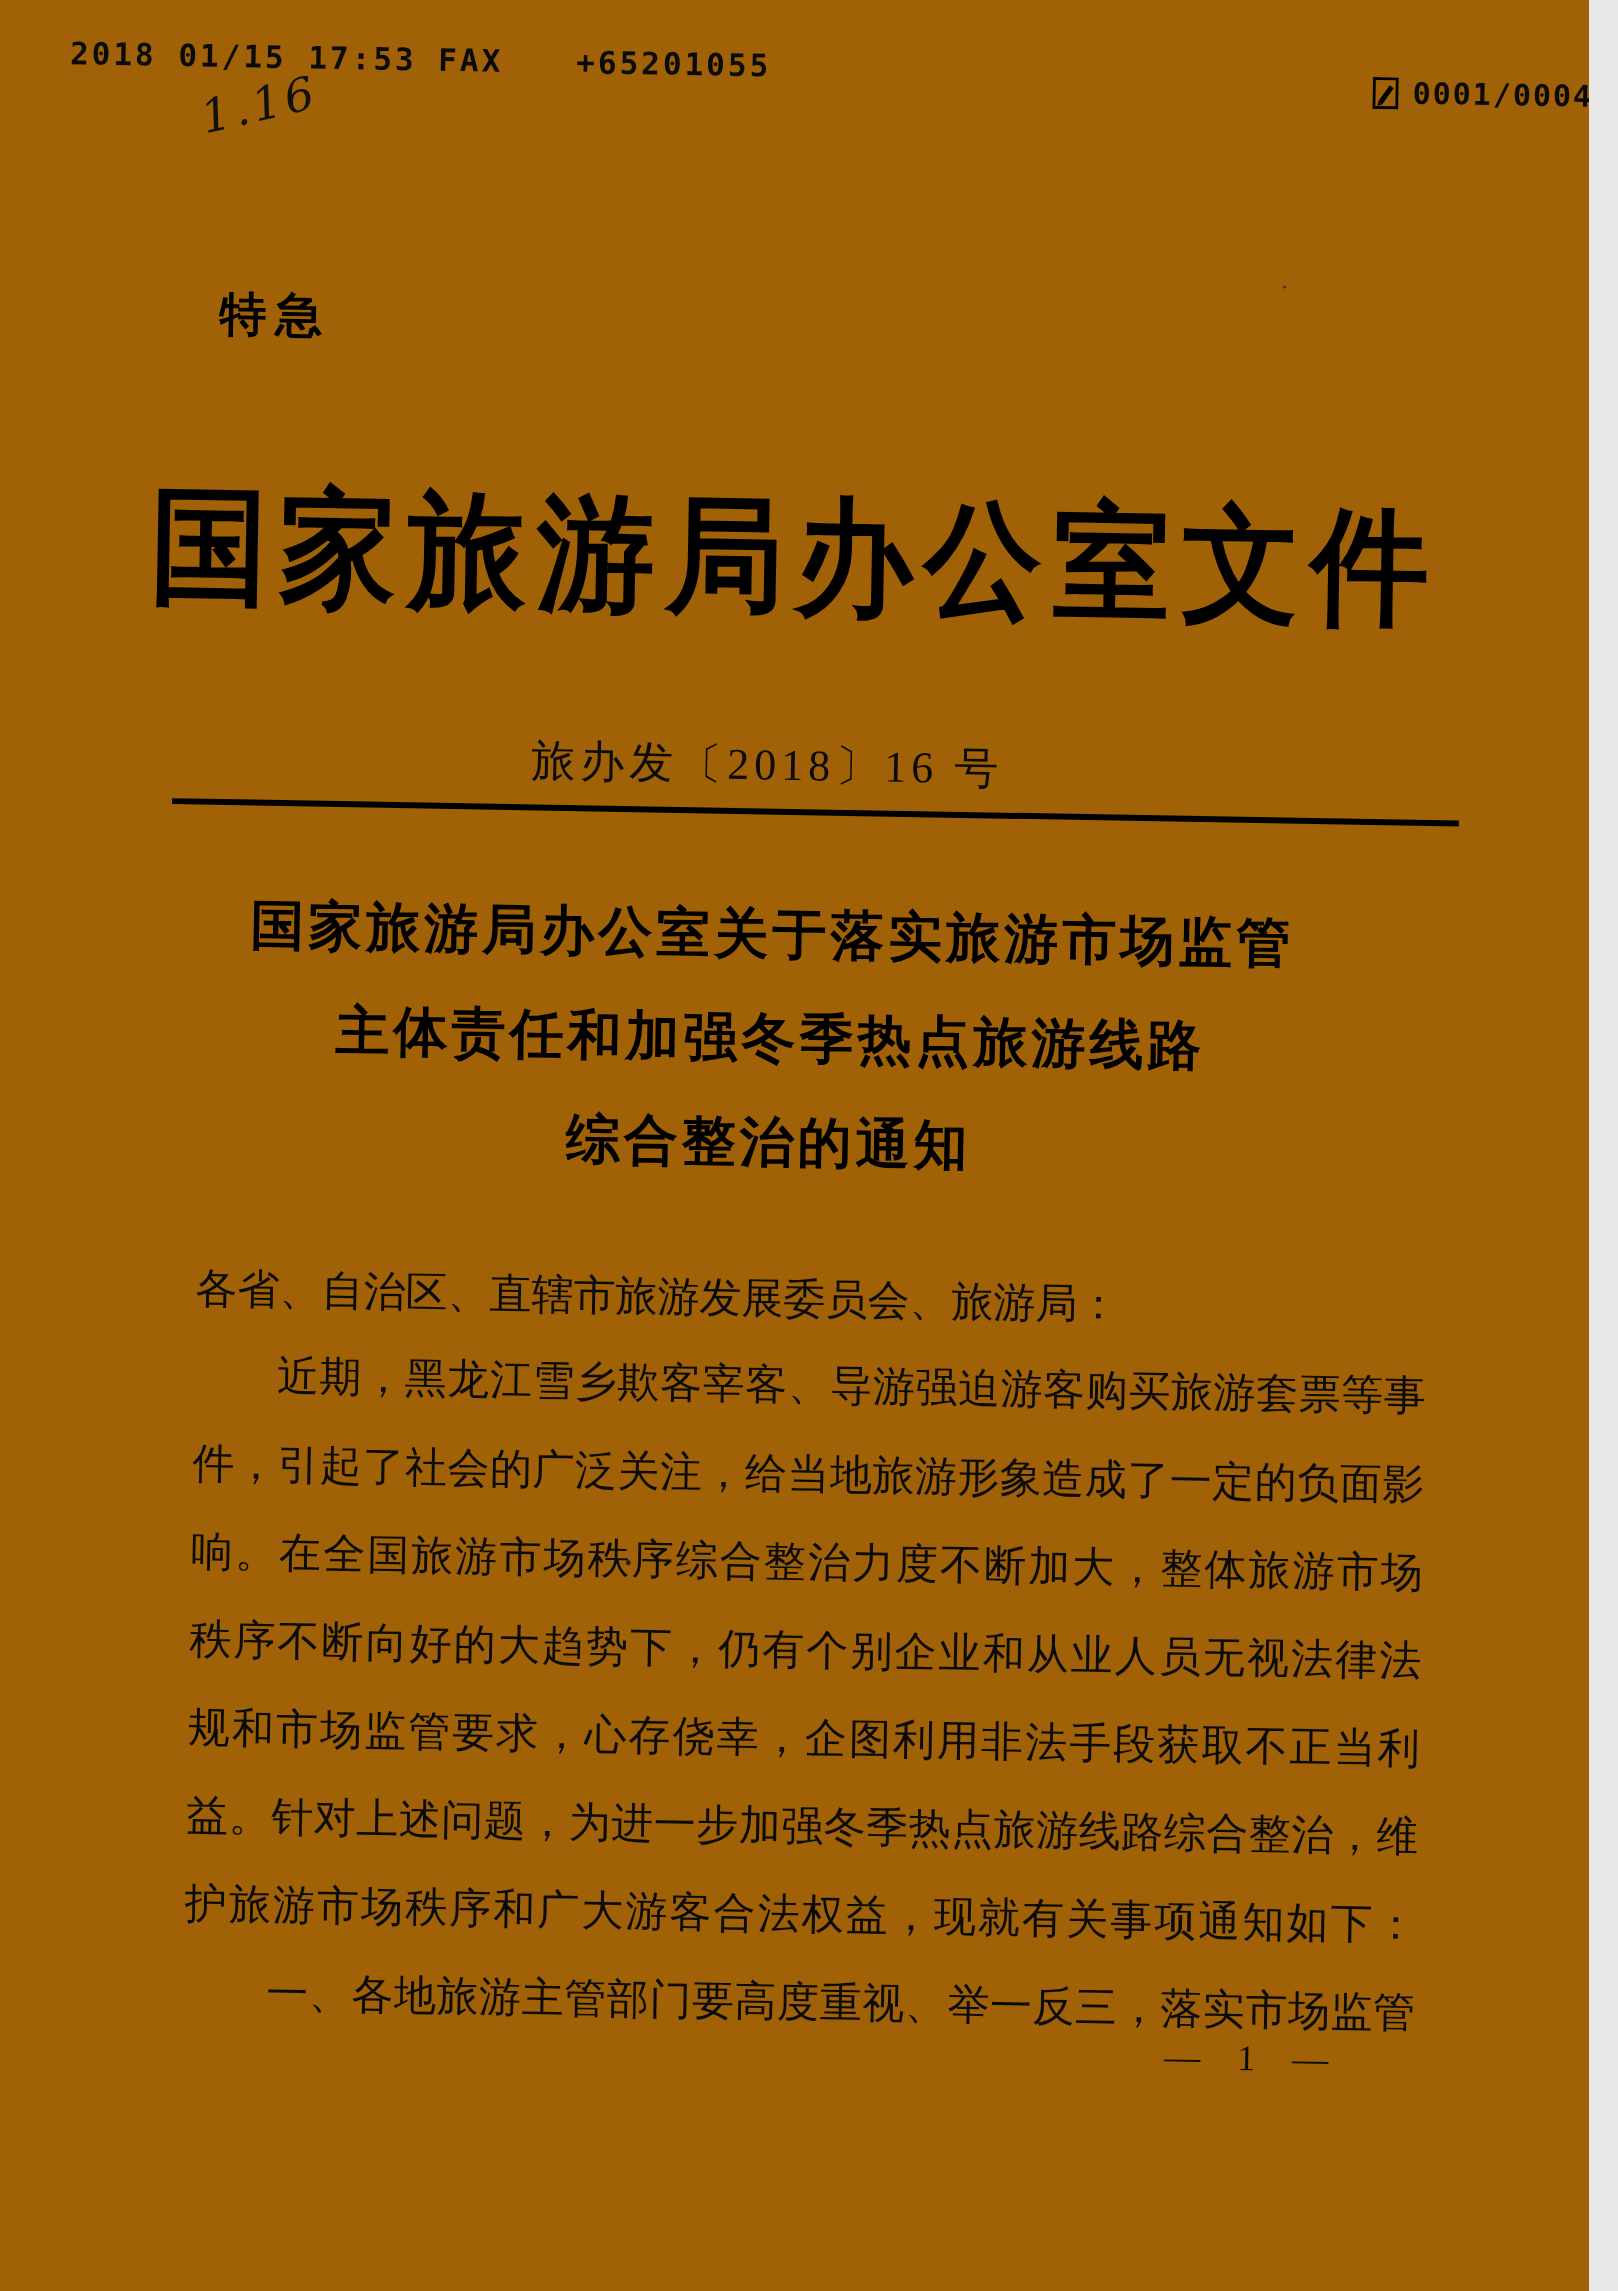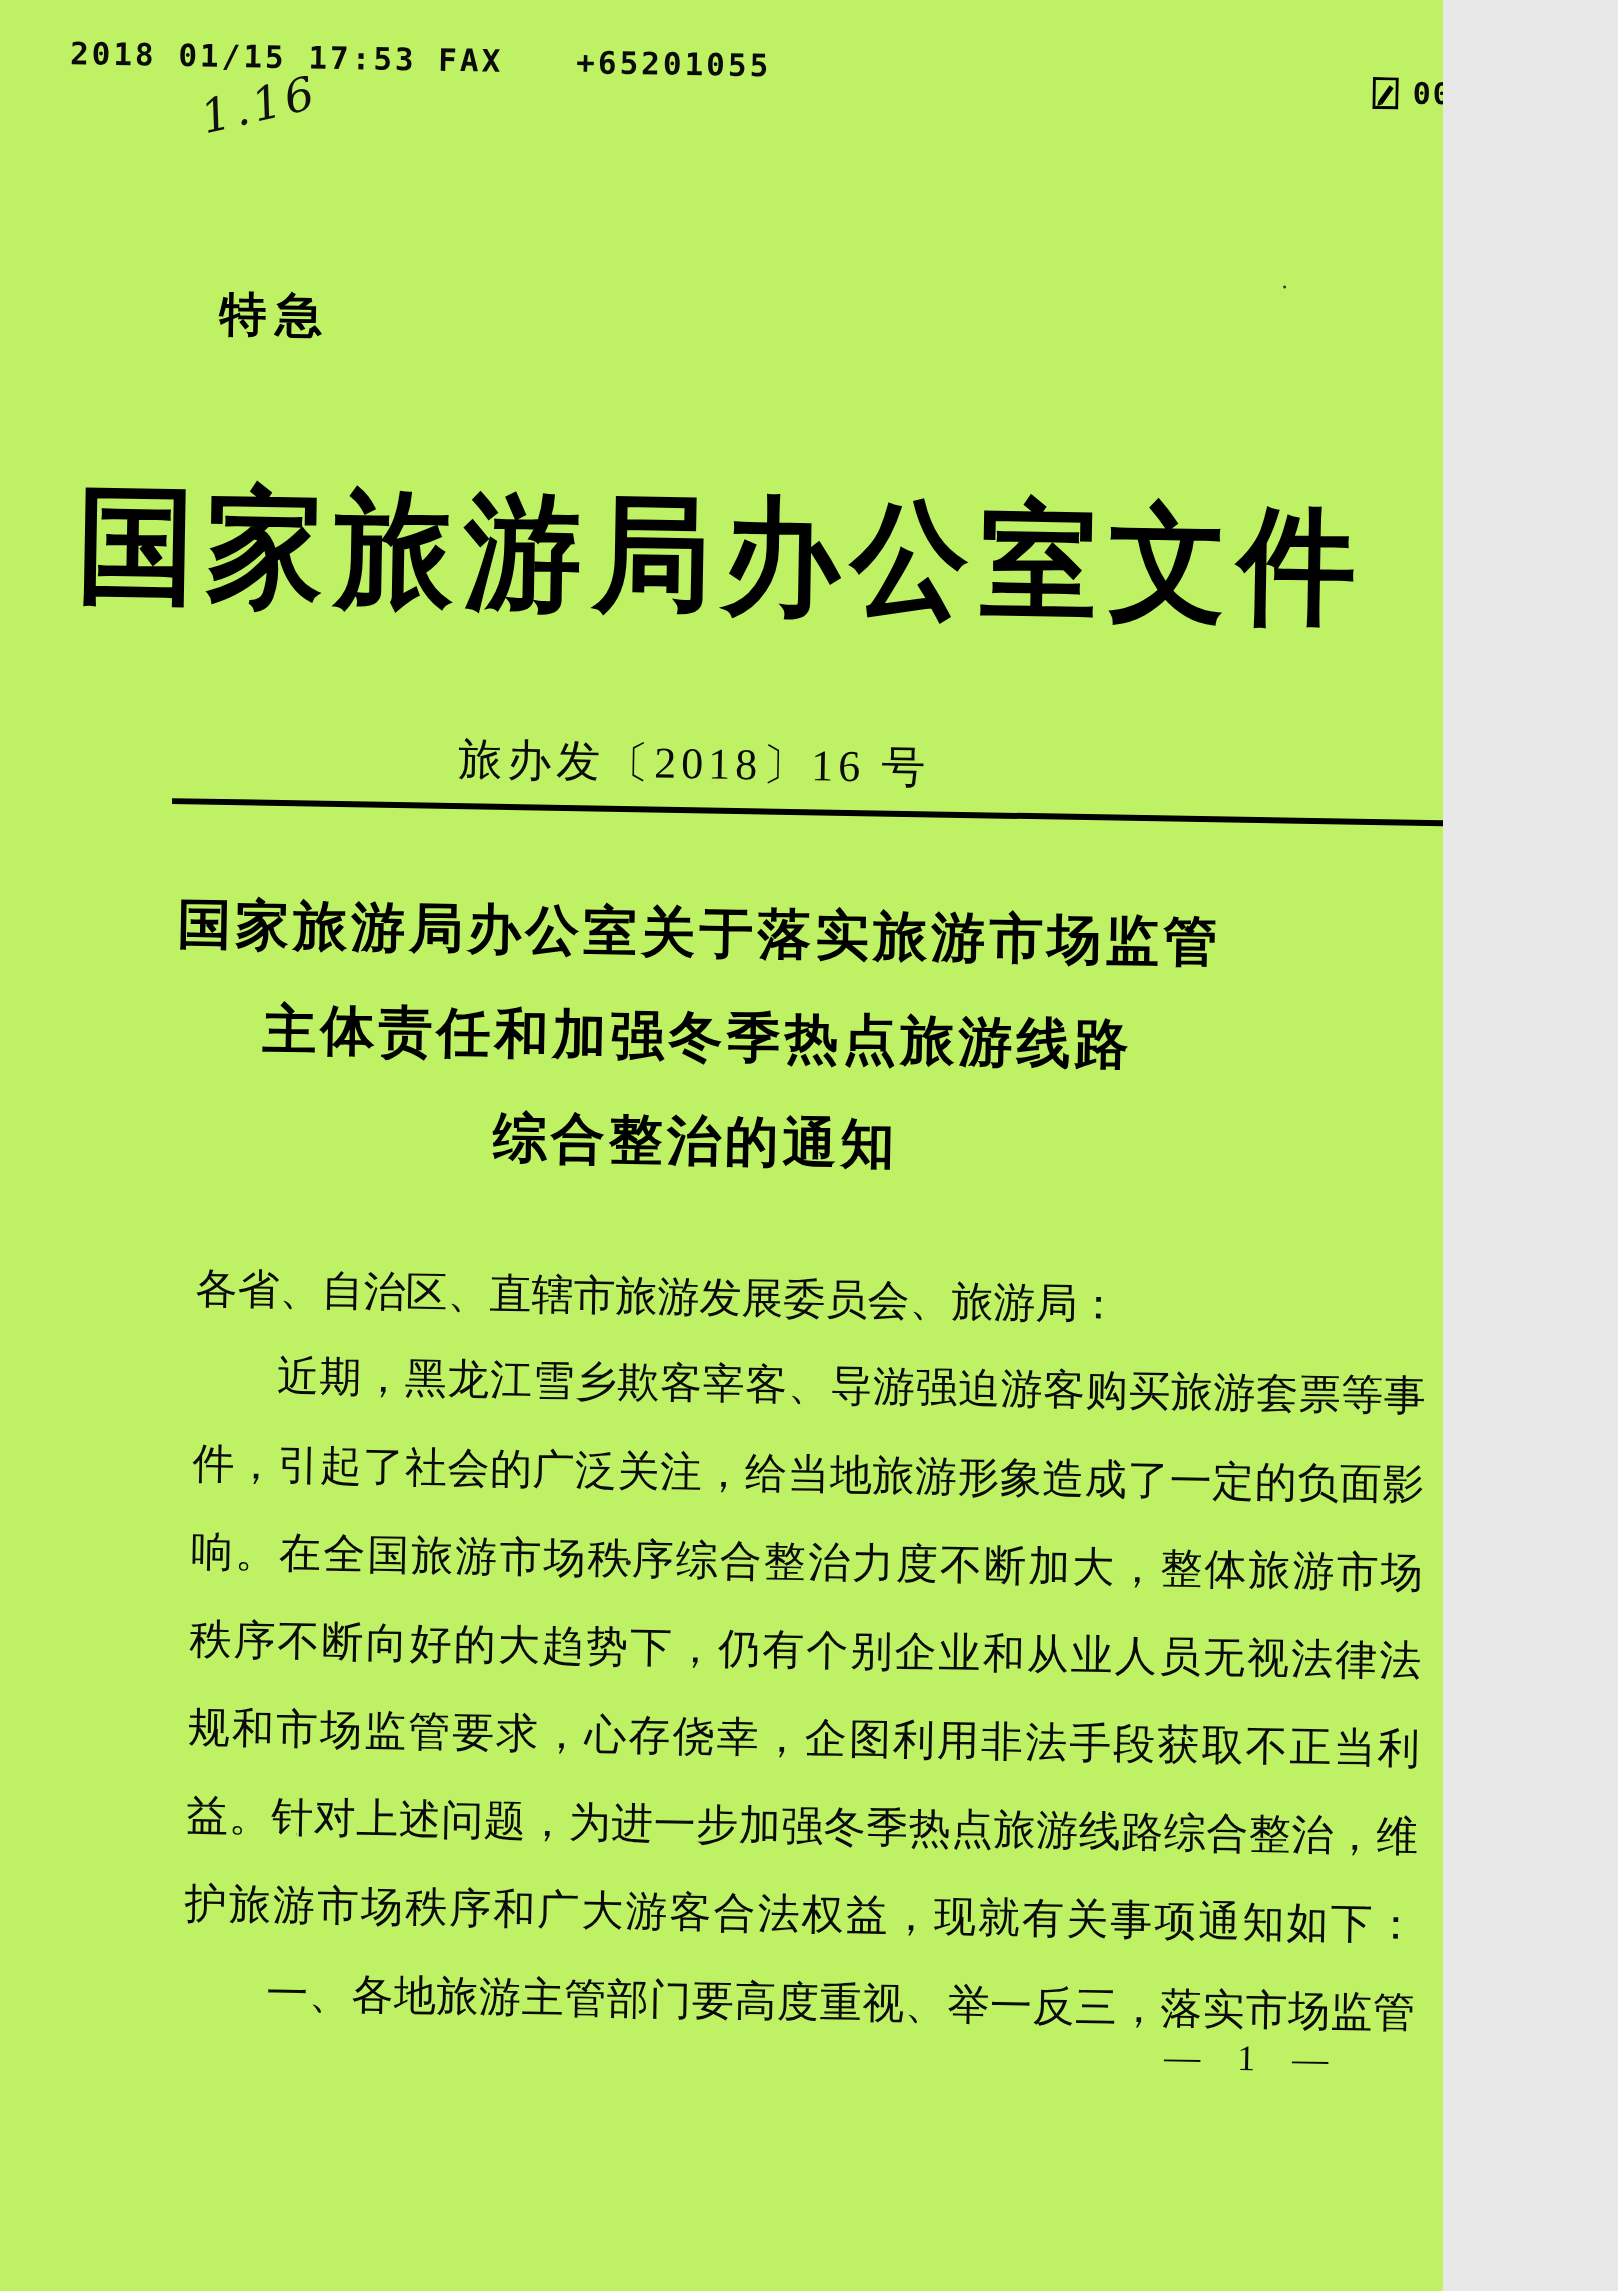--- a/index.html
+++ b/index.html
@@ -1,19 +1,19 @@
 <!DOCTYPE html>
 <html><head>
 <meta charset="utf-8">
 <style>
   html,body{margin:0;padding:0;background:#e8e8e8;}
   .page{
     position:relative;
-    width:1443px;height:2292px;
-    background:#bef264;
+    width:1589px;height:2292px;
+    background:#a16207;
     overflow:hidden;
     font-family:"Liberation Serif","DejaVu Serif",serif;
     color:#0b0b0b;
   }
   .skew{
     position:absolute;inset:0;
     transform:rotate(1.0deg);
     transform-origin:0 0;
   }
   

